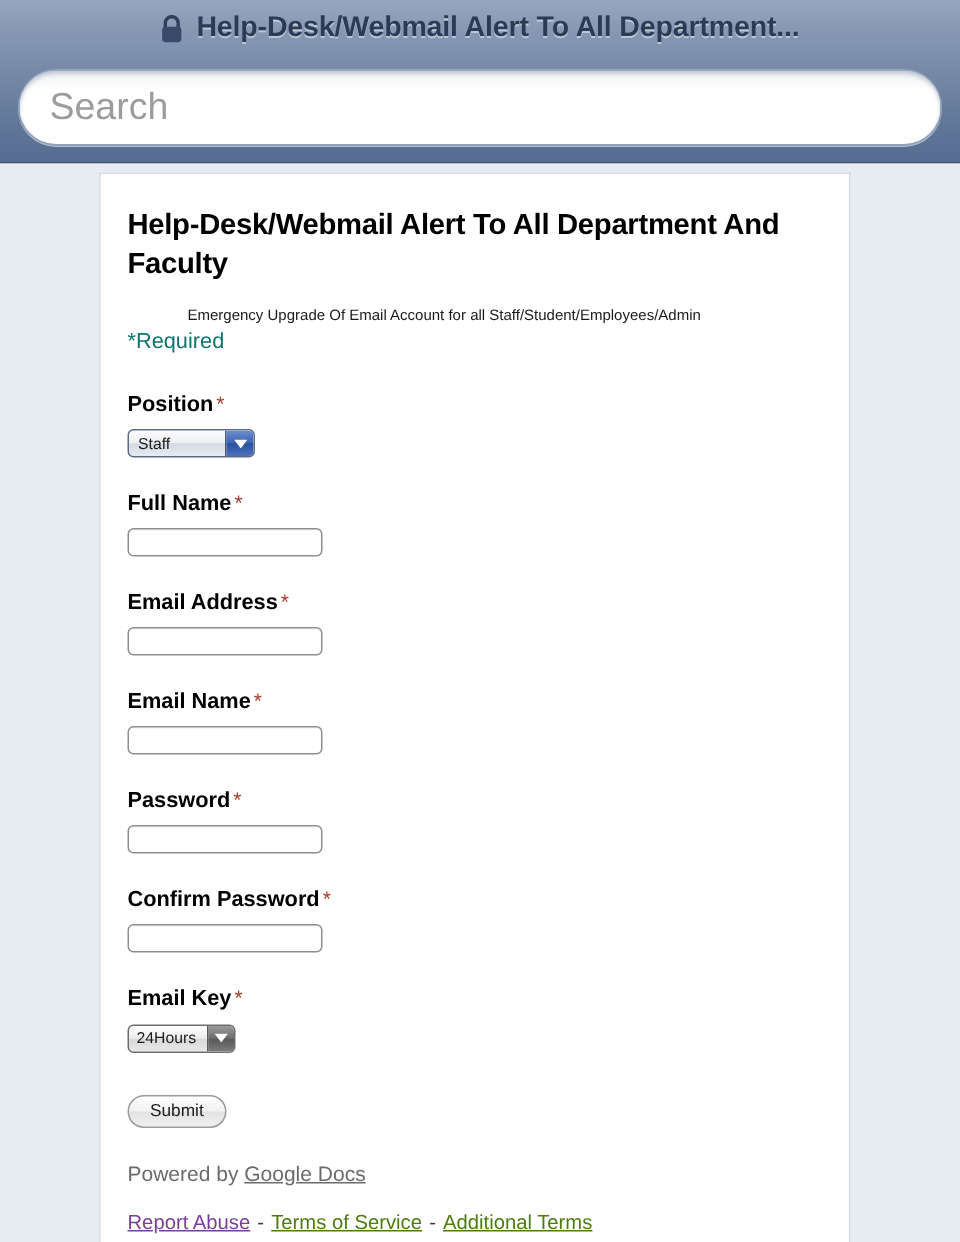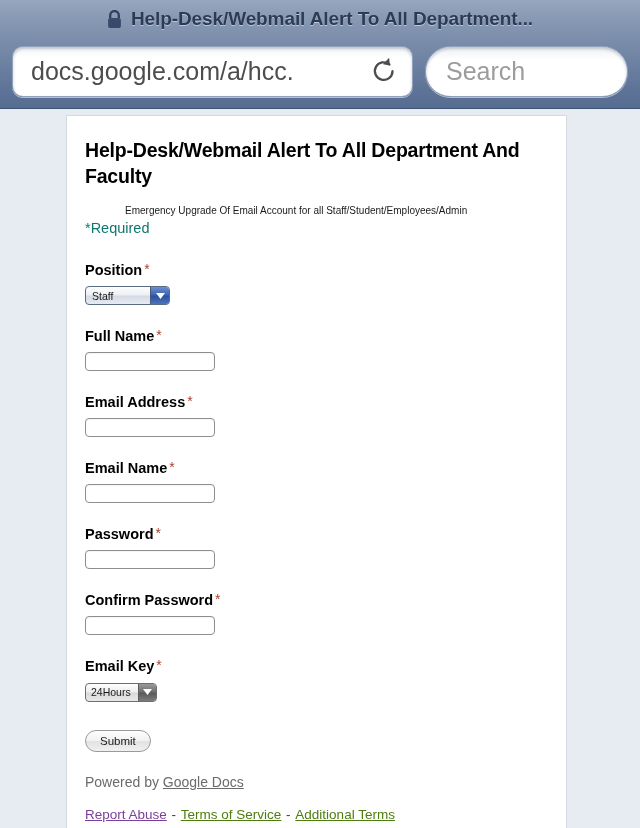--- a/index.html
+++ b/index.html
@@ -285,27 +285,20 @@
   <div class="title-row">
     <svg class="lock-icon" width="15" height="19" viewBox="0 0 15 19">
       <path d="M3.2 8.2 V5.4 a4.3 4.3 0 0 1 8.6 0 V8.2" fill="none" stroke="#2f3f5c" stroke-width="2.3"></path>
       <rect x="1.1" y="7.9" width="12.8" height="10.2" rx="2.2" fill="#39496a"></rect>
     </svg>
     <span class="page-title">Help-Desk/Webmail Alert To All Department...</span>
   </div>
 
   <div class="bar-row">
 
-    <div class="url-field">
-      <span class="url-text">docs.google.com/a/hcc.</span>
-      <svg class="reload-icon" width="28" height="30" viewBox="0 0 28 30">
-        <path d="M22.5 15.2 a8.8 8.8 0 1 1 -3.1 -6.8" fill="none" stroke="#4d4d4d" stroke-width="2.3" stroke-linecap="round"></path>
-        <path d="M19.1 1.8 L19.9 9.4 L13.0 8.2 Z" fill="#4d4d4d"></path>
-      </svg>
-    </div>
 
     <div class="search-field">
       <span class="search-placeholder">Search</span>
     </div>
 
   </div>
 </div>
 
 <div class="viewport">
   <div class="form-card">

